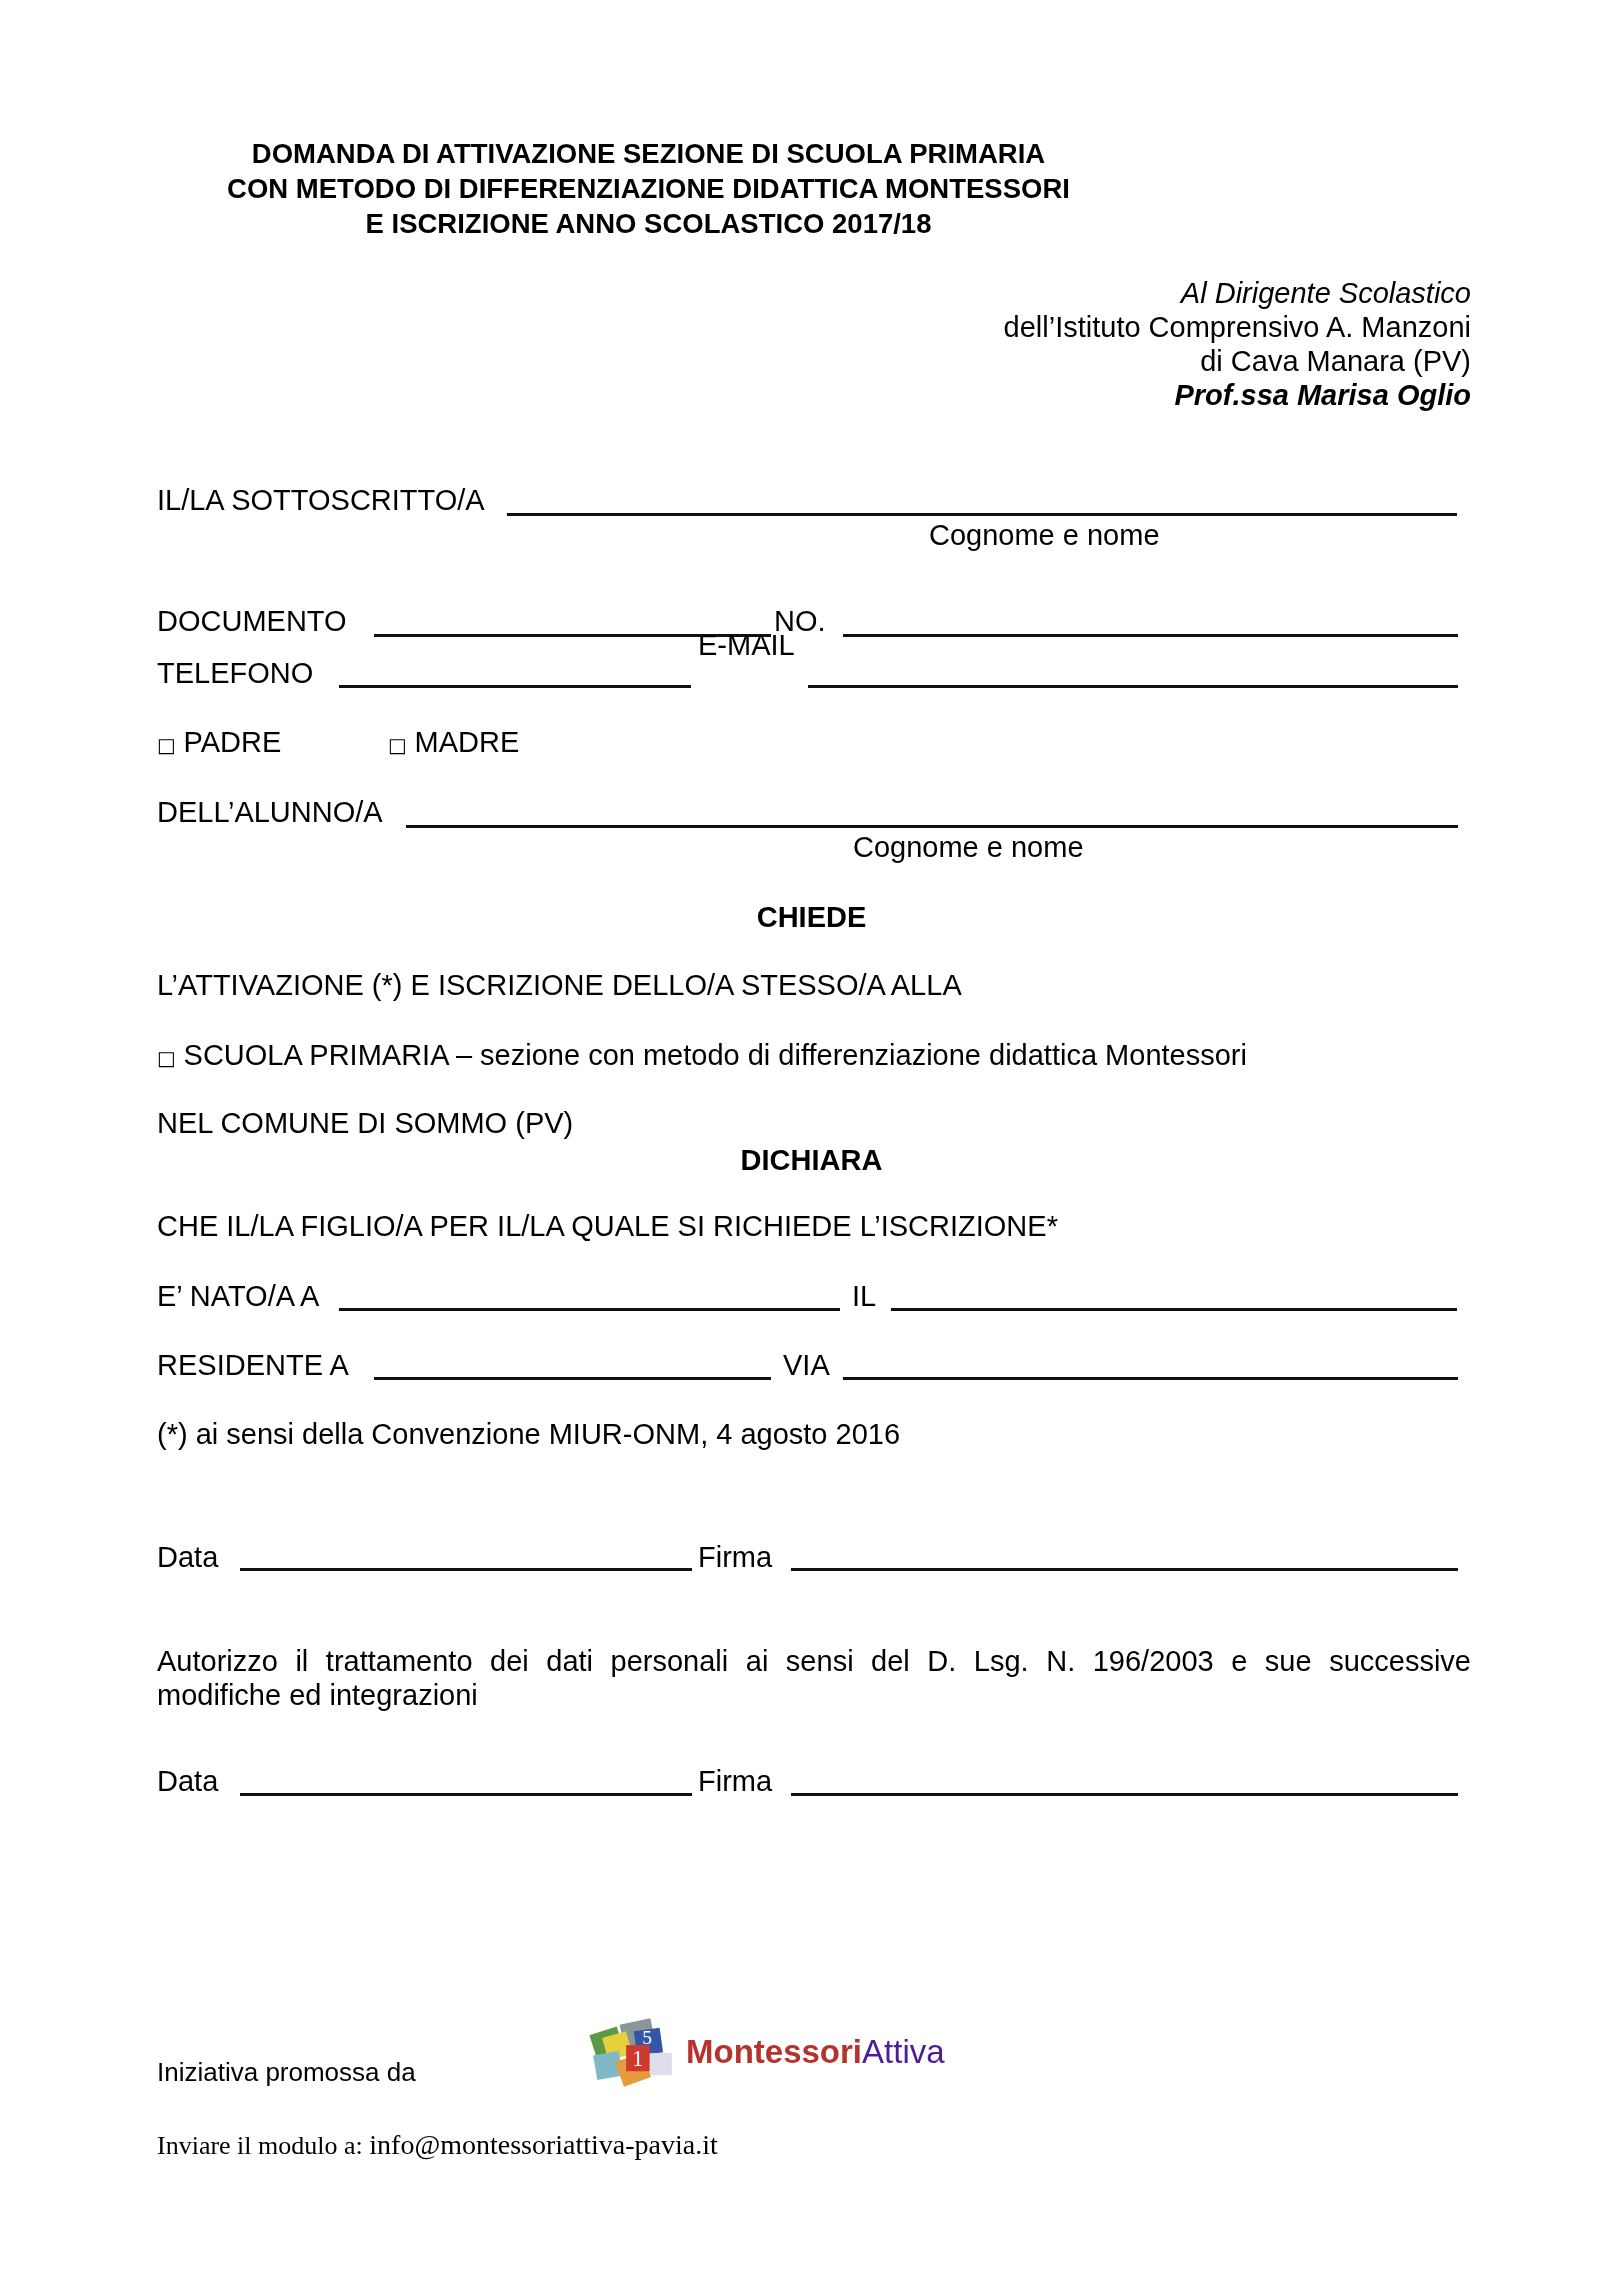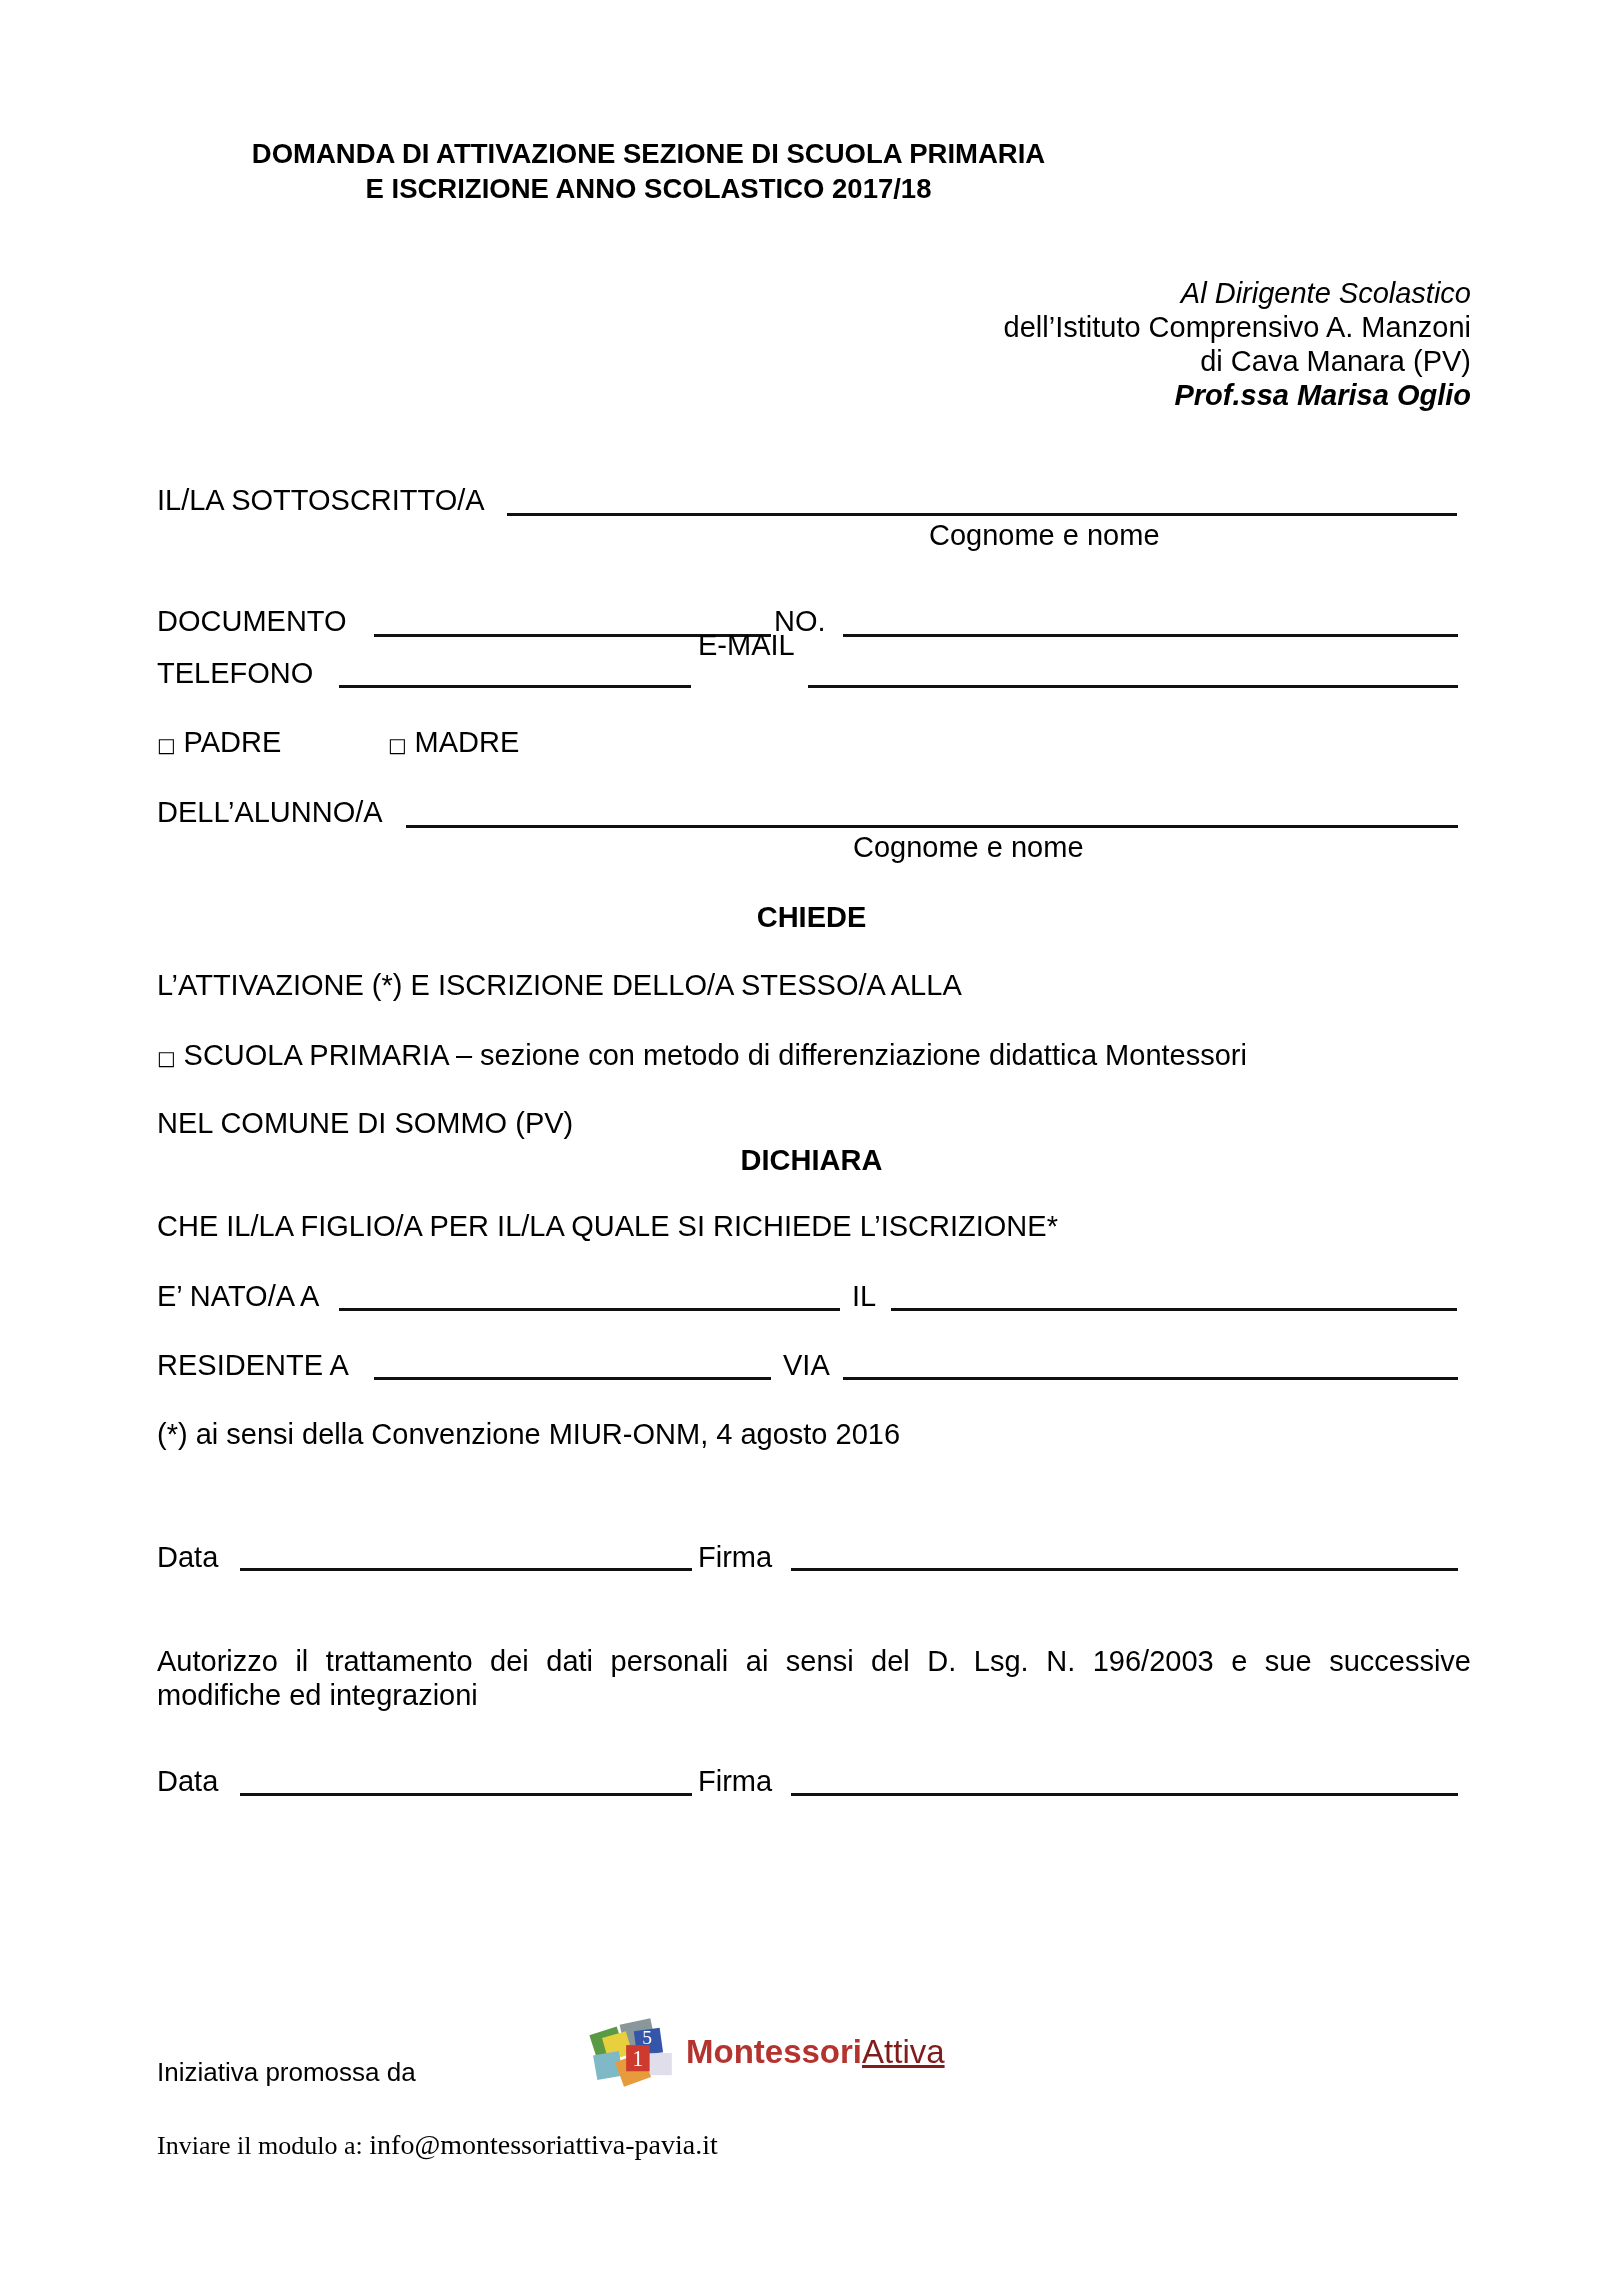--- a/index.html
+++ b/index.html
@@ -8,27 +8,28 @@
   .abs { position: absolute; white-space: nowrap; }
   .t { font-size: 29px; line-height: 1; }
   .title { font-size: 27.5px; font-weight: bold; line-height: 35px; text-align: center;
            left: 0; width: 1297px; }
   .addr { right: 152px; text-align: right; font-size: 29px; line-height: 34px; }
   .line { position: absolute; height: 3.3px; background: #111; }
   .center-head { font-weight: bold; font-size: 29px; left: 0; width: 1623px; text-align: center; }
   .caption { font-size: 29px; }
   .serif { font-family: "Liberation Serif", "DejaVu Serif", serif; }
   .logo-text-red { color: #b5332e; font-weight: bold; }
-  .logo-text-dark { color: #7f1d1d; text-decoration: underline; }
+  .logo-text-dark { color: #4c1d95; }
 </style>
 </head>
 <body>
 
 <div class="abs title" style="top:136px;">
   <div>DOMANDA DI ATTIVAZIONE SEZIONE DI SCUOLA PRIMARIA</div>
+  <div>CON METODO DI DIFFERENZIAZIONE DIDATTICA MONTESSORI</div>
   <div>E ISCRIZIONE ANNO SCOLASTICO 2017/18</div>
 </div>
 
 <div class="abs addr" style="top:276px;">
   <div style="font-style:italic;">Al Dirigente Scolastico</div>
   <div>dell’Istituto Comprensivo A. Manzoni</div>
   <div>di Cava Manara (PV)</div>
   <div style="font-style:italic;font-weight:bold;">Prof.ssa Marisa Oglio</div>
 </div>
 

